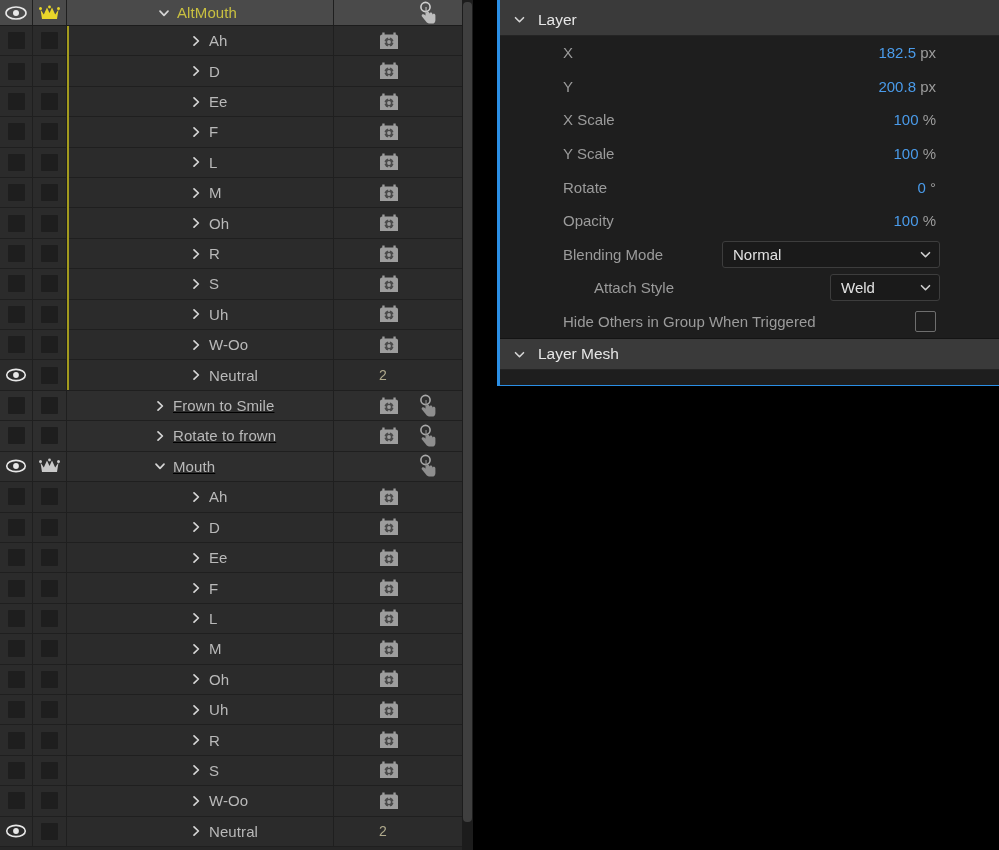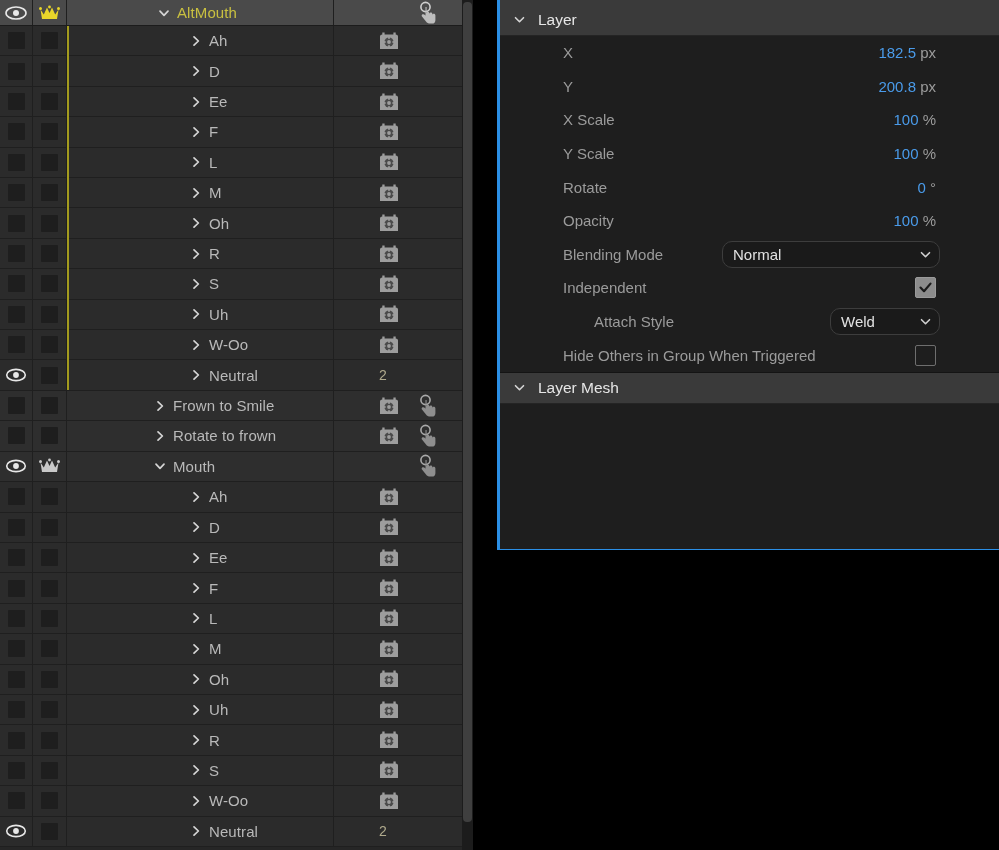--- a/index.html
+++ b/index.html
@@ -72,36 +72,36 @@
   .trig-gear { position: absolute; left: 44px; width: 22px; height: 22px; }
   .trig-hand { position: absolute; left: 82px; width: 23px; height: 24px; }
   .trig-num  { position: absolute; left: 45px; font-size: 14px; color: #b0aa8d; }
 
   .yellow-bar {
     position: absolute; left: 67px; top: 26px; width: 2px; height: 364px;
     background: #a39b1e; z-index: 6;
   }
 
   
-  .ind1 { padding-left: 86px; }
+  .ind1 { padding-left: 86px; text-decoration: underline; }
   .ind2 { padding-left: 122px; }
 
   
   #left-scroll-track {
     position: absolute; left: 462px; top: 0; width: 11px; height: 850px;
     background: #1c1c1c;
   }
   #left-scroll-thumb {
     position: absolute; left: 463px; top: 2px; width: 9px; height: 820px;
     background: #3f3f3f; border-radius: 4px;
   }
 
   
   #right-panel {
-    position: absolute; left: 497px; top: 0; width: 502px; height: 550px;
+    position: absolute; left: 497px; top: 0; width: 502px; height: 386px;
     background: #1e1e1e;
     border-left: 3px solid #2b8fe6;
     border-bottom: 1px solid #2b8fe6;
     overflow: hidden;
   }
   .pp-topstrip { height: 4px; background: #3a3a3a; }
   .pp-section {
     height: 32px; background: #3a3a3a;
     display: flex; align-items: center;
     border-bottom: 1px solid #242424;
@@ -119,21 +119,21 @@
   }
   .pp-label.sub { left: 94px; }
   .pp-value {
     position: absolute; right: 63px; font-size: 15px; color: #4a9bea;
     white-space: nowrap;
   }
   .pp-unit { color: #9b9b9b; }
 
   .pp-select {
     position: absolute; height: 27px; background: #1a1a1a;
-    border: 1px solid #3d3d3d; border-radius: 10px;
+    border: 1px solid #3d3d3d; border-radius: 3px;
     display: flex; align-items: center; justify-content: space-between;
     padding: 0 7px 0 10px;
     font-size: 15px; color: #e2e2e2;
   }
   .pp-select.focus { border: 2px solid #2b8fe6; }
   .pp-select .scaret { width: 13px; height: 13px; color: #cfcfcf; margin-left: 8px; }
 
   .pp-check {
     position: absolute; width: 21px; height: 21px;
     border: 1px solid #6e6e6e; border-radius: 2px;
@@ -958,28 +958,20 @@
         <span class="pp-label">Blending Mode</span>
         <div class="pp-select" style="left:222px; width:218px;">
           <span>Normal</span>
           <svg class="scaret" viewBox="0 0 13 13">
             <path d="M2.5 4.7 L6.5 8.7 L10.5 4.7" fill="none" stroke="#cfcfcf" stroke-width="1.6" stroke-linecap="round" stroke-linejoin="round"></path>
           </svg>
         </div>
       </div>
 
 
-      <div class="pp-row">
-        <span class="pp-label">Independent</span>
-        <div class="pp-check on" style="right:63px;">
-          <svg class="tick" viewBox="0 0 15 15">
-            <path d="M2.5 7.6 L6 11.2 L12.5 3.6" fill="none" stroke="#1b1b1b" stroke-width="2.2" stroke-linecap="round" stroke-linejoin="round"></path>
-          </svg>
-        </div>
-      </div>
 
       <div class="pp-row">
         <span class="pp-label sub">Attach Style</span>
         <div class="pp-select" style="left:330px; width:110px;">
           <span>Weld</span>
           <svg class="scaret" viewBox="0 0 13 13">
             <path d="M2.5 4.7 L6.5 8.7 L10.5 4.7" fill="none" stroke="#cfcfcf" stroke-width="1.6" stroke-linecap="round" stroke-linejoin="round"></path>
           </svg>
         </div>
       </div>

